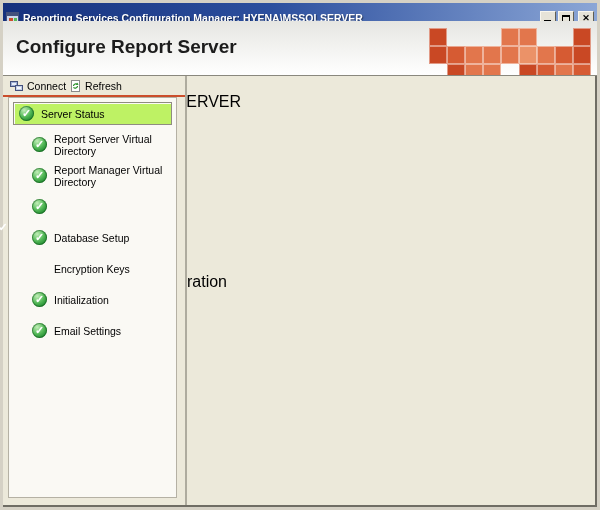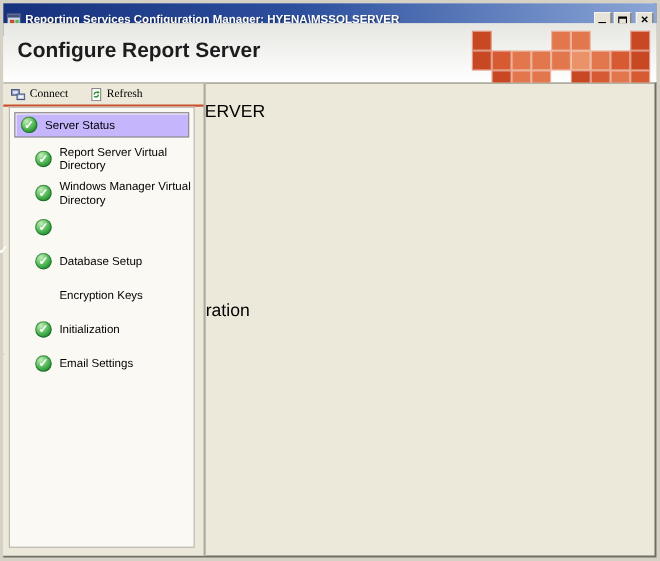--- a/index.html
+++ b/index.html
@@ -34,31 +34,31 @@
   }
   .header-title { position:absolute; left:13px; top:15px; font-size:19px; font-weight:600; color:#1c1c1c; letter-spacing:0; }
   .mosaic { position:absolute; right:6px; top:7px; display:grid;
     grid-template-columns:repeat(9,18px); grid-template-rows:repeat(3,18px); }
   .mcell { border:1px solid rgba(255,255,255,.45); }
   
   .left-panel {
     position:absolute; left:0; top:73px; width:184px; height:429px;
     background:#ece9da; border-right:2px solid #aeab9e;
   }
-  .toolbar { height:19px; display:flex; align-items:center; padding-left:7px; gap:20px;font-family:Liberation Serif, serif; }
+  .toolbar { height:19px; display:flex; align-items:center; padding-left:7px; gap:4px; }
   .tool-item { display:flex; align-items:center; gap:4px; font-size:10.5px; color:#000; cursor:default; }
   .redline { height:2px; background:#cb4e2c; }
   .nav-panel {
     position:absolute; left:5px; top:21px; width:169px; height:401px;
     background:#faf9f4; border:1px solid #b5b1a4;
   }
   .nav-item { height:31px; display:flex; align-items:center; padding-left:9px; gap:7px; font-size:10.5px; color:#000;margin-left:14px; }
   .nav-item.selected {
     height:23px; margin:4px; padding-left:5px;
-    background:#c4b5fd; border:1px solid #8f8c80;
+    background:#bef264; border:1px solid #8f8c80;
     box-shadow:inset 1px 1px 0 #fbfaf7;
   }
   
   .icon { width:15px; height:15px; border-radius:50%; position:relative; flex:none; }
   .icon::after { content:""; position:absolute; inset:0; display:flex; align-items:center; justify-content:center;
     color:#fff; font-weight:bold; }
   .icon-check { background:radial-gradient(circle at 35% 28%, #c2eeb8, #57bb5a 45%, #1f8a2f 78%, #15671f);
     box-shadow:inset 0 0 0 1px rgba(18,84,26,.5); }
   .icon-check::after { content:"\2713"; font-size:11px; }
   .icon-info { background:radial-gradient(circle at 35% 28%, #a9c3ee, #40; background:radial-gradient(circle at 35% 28%, #a9c3ee, #4677c4 45%, #1b4c9b 78%, #123a7c);
@@ -179,21 +179,21 @@
       <div class="nav-item selected">
         <span class="icon icon-check"></span>
         <span>Server Status</span>
       </div>
       <div class="nav-item">
         <span class="icon icon-check"></span>
         <span>Report Server Virtual Directory</span>
       </div>
       <div class="nav-item">
         <span class="icon icon-check"></span>
-        <span>Windows Manager Virtual Directory</span>
+        <span>Report Manager Virtual Directory</span>
       </div>
       <div class="nav-item">
         <span class="icon icon-check"></span>
       </div>
       <div class="nav-item">
         <span class="icon icon-check"></span>
         <span>Database Setup</span>
       </div>
       <div class="nav-item">
         <span class="icon icon-info"></span>

